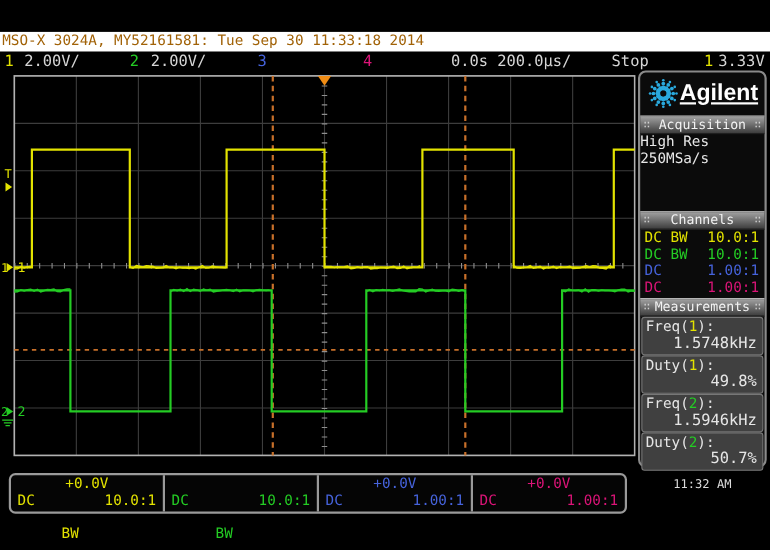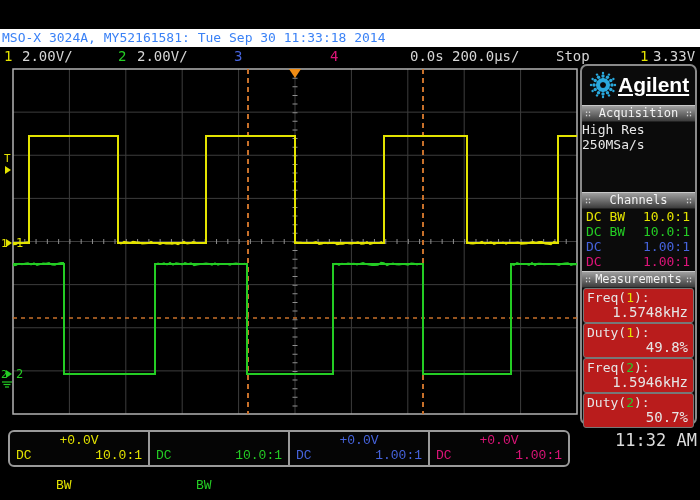--- a/index.html
+++ b/index.html
@@ -1,55 +1,55 @@
 <!DOCTYPE html>
 <html><head>
 <meta charset="utf-8">
 <style>
   html,body{margin:0;padding:0;background:#000;}
   #scope{position:relative;width:700px;height:500px;background:#000;overflow:hidden;
          font-family:"DejaVu Sans Mono", monospace;}
   .abs{position:absolute;}
   
   #titleband{left:0;top:29px;width:700px;height:18px;background:#fff;}
-  #titleband .txt{position:absolute;left:2px;top:1px;font-size:13px;color:#3b82f6;white-space:pre;}
+  #titleband .txt{position:absolute;left:2px;top:1px;font-size:13px;color:#a16207;white-space:pre;}
   
   #statusbar{left:0;top:47px;width:700px;height:19px;background:#000;font-size:14px;color:#d6d6d6;}
   #statusbar span{position:absolute;top:1px;white-space:pre;}
   
   #wavewrap{left:0;top:66px;width:578px;height:362px;background:#000;}
   
   #sidebar{left:580px;top:64px;width:117px;height:361px;background:#0b0b0b;
            border:2px solid #8a8a8a;border-radius:7px;box-sizing:border-box;}
   .sb-header{position:relative;height:15px;background:linear-gradient(#a0a0a0,#3c3c3c);
              color:#f2f2f2;font-size:12px;text-align:center;line-height:15px;
              border-top:1px solid #c8c8c8;border-bottom:1px solid #222;}
   .grip{position:absolute;top:0;font-size:10px;color:#d0d0d0;line-height:15px;}
   .grip.l{left:3px;} .grip.r{right:3px;}
   .sb-center{color:#e8e8e8;font-size:13px;line-height:15px;}
   .ch-row{position:relative;height:15px;font-size:13px;line-height:15px;}
   .ch-row .cpl{position:absolute;left:4px;}
   .ch-row .ratio{position:absolute;right:5px;}
   .meas-row{position:relative;height:35px;border:1px solid #777;border-radius:3px;
-            margin:0 1px;box-sizing:border-box;background:#b91c1c;}
+            margin:0 1px;box-sizing:border-box;background:#404040;}
   .meas-row .mlabel{position:absolute;left:3px;top:1px;font-size:13px;color:#e6e6e6;white-space:pre;}
   .meas-row .mvalue{position:absolute;right:5px;bottom:2px;font-size:14px;color:#e6e6e6;white-space:pre;}
   #logo{position:relative;height:39px;}
   #logo .brand{position:absolute;left:36px;top:7px;font-family:"Liberation Sans",sans-serif;
                font-weight:bold;font-size:21px;color:#fff;text-decoration:underline;}
   
   #bottombar{left:8px;top:430px;width:562px;height:37px;border:2px solid #9a9a9a;
-             border-radius:6px;box-sizing:border-box;background:#050505;display:flex;font-family:Liberation Mono, monospace;}
+             border-radius:6px;box-sizing:border-box;background:#050505;display:flex;}
   .bbox{position:relative;flex:1;border-right:2px solid #9a9a9a;}
   .bbox:last-child{border-right:none;}
   .bbox .off{position:absolute;top:1px;width:100%;text-align:center;font-size:13px;}
   .bbox .l2{position:absolute;bottom:2px;left:6px;right:6px;font-size:13px;}
   .bbox .l2 .bw{position:absolute;left:40px;margin-top:30px;}
   .bbox .l2 .ratio{position:absolute;right:0;}
-  #clock{left:580px;top:432px;width:117px;height:36px;color:#dcdcdc;font-size:17px;text-align:right;}
+  #clock{left:580px;top:432px;width:117px;height:36px;color:#dcdcdc;font-size:11px;text-align:center;}
   #clock div{height:17px;line-height:17px;}
 </style>
 </head>
 <body>
 
 <div id="scope">
 
   <div class="abs" id="titleband">
     <div class="txt">MSO-X 3024A, MY52161581: Tue Sep 30 11:33:18 2014</div>
   </div>

